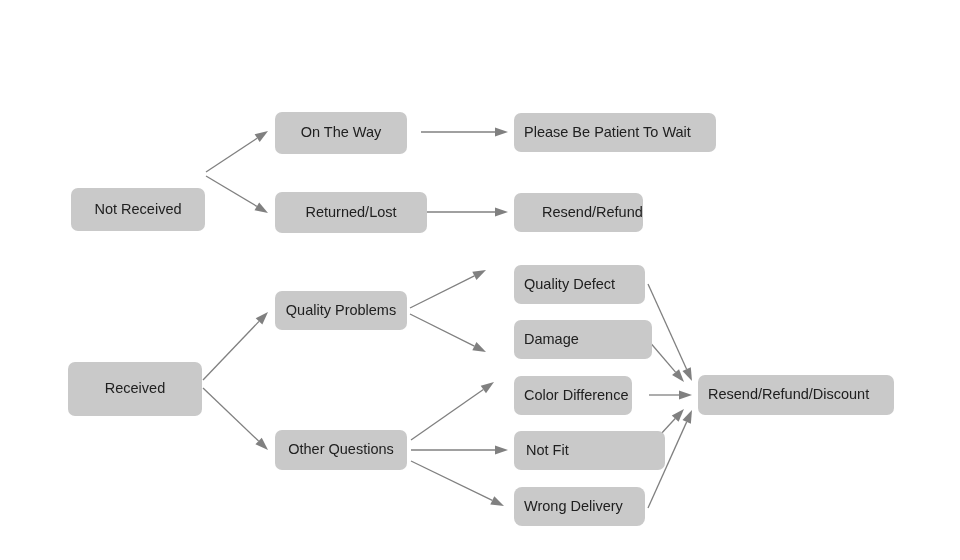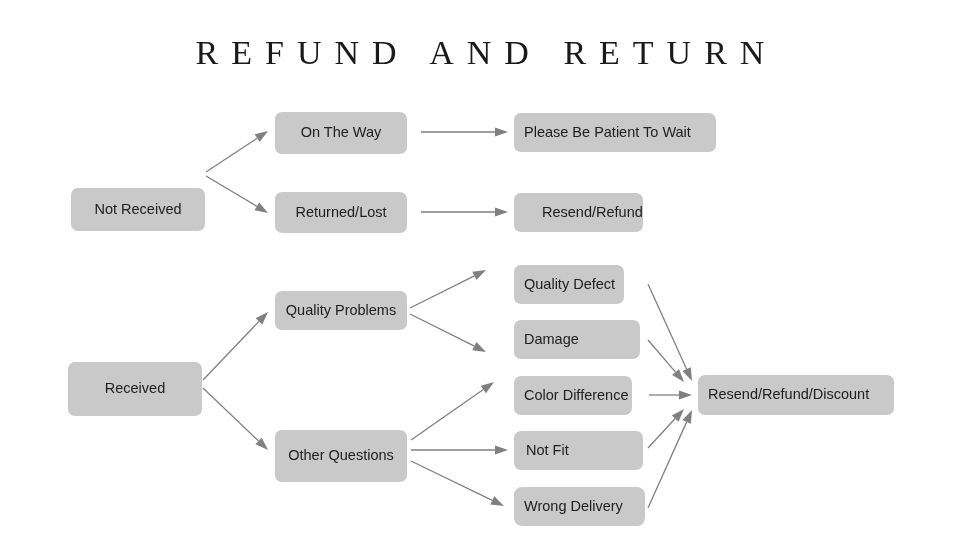--- a/index.html
+++ b/index.html
@@ -49,21 +49,20 @@
     line-height: 1.1;
   }
   .node.center { justify-content: center; }
   .node.leftal { justify-content: flex-start; padding-left: 10px; text-align: right; }
 </style>
 </head>
 <body>
 
 <div id="canvas">
 
-  <div id="title">REFUND AND RETURN</div>
 
   <svg id="edges" viewBox="0 0 960 560">
       <g>
         <line x1="206" y1="172" x2="257.15651456077944" y2="138.17069198400068" stroke="#808080" stroke-width="1.3"></line>
         <polygon points="268,131 259.69383633973354,142.00761760095565 254.61919278182535,134.3337663670457" fill="#808080"></polygon>
       </g>
       <g>
         <line x1="206" y1="176" x2="256.8367364151277" y2="206.33805237676972" stroke="#808080" stroke-width="1.3"></line>
         <polygon points="268,213 254.47943187152313,210.28813026064762 259.1940409587322,202.38797449289183" fill="#808080"></polygon>
       </g>
@@ -125,48 +124,48 @@
       </g>
     </svg>
 
   <div id="nodes">
       <div class="node center" style="left: 71px; top: 152px; width: 134px; height: 43px; background: rgb(201, 201, 201); margin-top: 36px;">
         <span>Not Received</span>
       </div>
       <div class="node center" style="left: 275px; top: 112px; width: 132px; height: 42px; background: rgb(201, 201, 201);">
         <span>On The Way</span>
       </div>
-      <div class="node center" style="left: 275px; top: 192px; width: 132px; height: 41px; background: rgb(201, 201, 201);">
+      <div class="node center" style="left: 275px; top: 192px; width: 152px; height: 41px; background: rgb(201, 201, 201);">
         <span>Returned/Lost</span>
       </div>
       <div class="node leftal" style="left: 514px; top: 113px; width: 202px; height: 39px; background: rgb(201, 201, 201);">
         <span>Please Be Patient To Wait</span>
       </div>
       <div class="node leftal" style="left: 514px; top: 193px; width: 129px; height: 39px; background: rgb(201, 201, 201); padding-left: 28px;">
         <span>Resend/Refund</span>
       </div>
       <div class="node center" style="left: 68px; top: 362px; width: 134px; height: 54px; background: rgb(201, 201, 201);">
         <span>Received</span>
       </div>
       <div class="node center" style="left: 275px; top: 291px; width: 132px; height: 39px; background: rgb(201, 201, 201);">
         <span>Quality Problems</span>
       </div>
-      <div class="node center" style="left: 275px; top: 430px; width: 132px; height: 52px; background: rgb(201, 201, 201);">
+      <div class="node center" style="left: 275px; top: 430px; width: 132px; height: 40px; background: rgb(201, 201, 201);">
         <span>Other Questions</span>
       </div>
-      <div class="node leftal" style="left: 514px; top: 265px; width: 110px; height: 39px; background: rgb(201, 201, 201);">
+      <div class="node leftal" style="left: 514px; top: 265px; width: 131px; height: 39px; background: rgb(201, 201, 201);">
         <span>Quality Defect</span>
       </div>
-      <div class="node leftal" style="left: 514px; top: 320px; width: 126px; height: 39px; background: rgb(201, 201, 201);">
+      <div class="node leftal" style="left: 514px; top: 320px; width: 138px; height: 39px; background: rgb(201, 201, 201);">
         <span>Damage</span>
       </div>
       <div class="node leftal" style="left: 514px; top: 376px; width: 118px; height: 39px; background: rgb(201, 201, 201);">
         <span>Color Difference</span>
       </div>
-      <div class="node leftal" style="left: 514px; top: 431px; width: 129px; height: 39px; background: rgb(201, 201, 201); padding-left: 12px;">
+      <div class="node leftal" style="left: 514px; top: 431px; width: 151px; height: 39px; background: rgb(201, 201, 201); padding-left: 12px;">
         <span>Not Fit</span>
       </div>
       <div class="node leftal" style="left: 514px; top: 487px; width: 131px; height: 39px; background: rgb(201, 201, 201); border-radius: 8px;">
         <span>Wrong Delivery</span>
       </div>
       <div class="node leftal" style="left: 698px; top: 375px; width: 196px; height: 40px; background: rgb(201, 201, 201);">
         <span>Resend/Refund/Discount</span>
       </div>
     </div>
 

